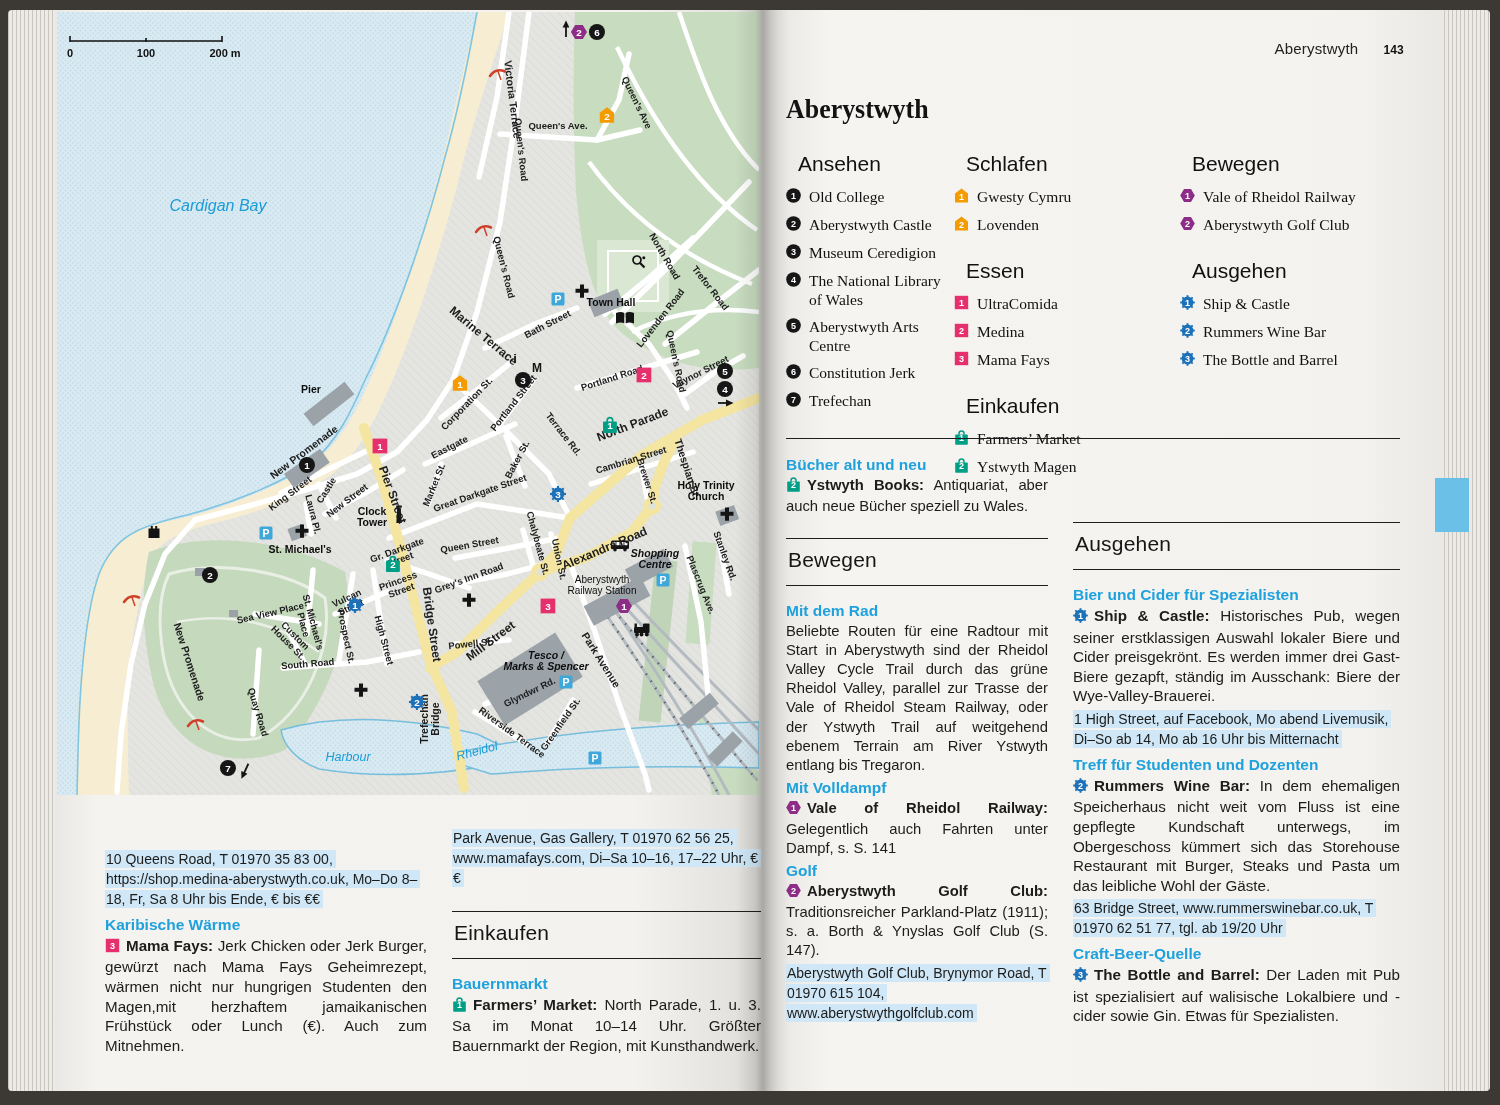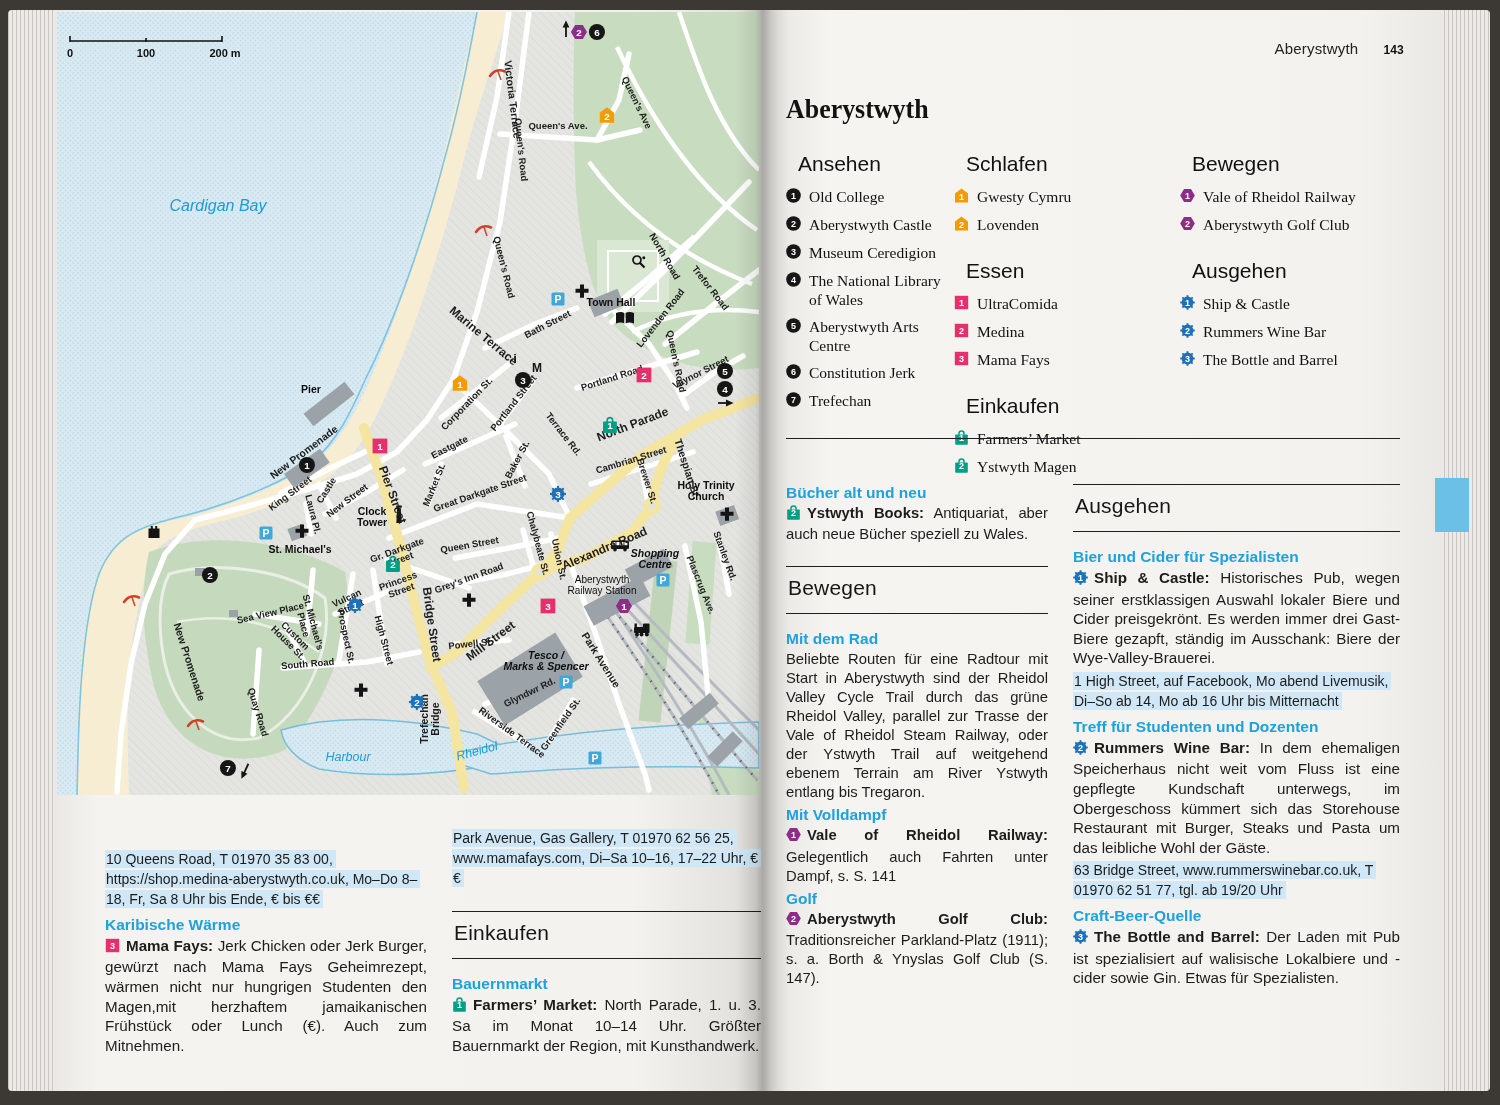--- a/index.html
+++ b/index.html
@@ -703,20 +703,21 @@
                   <path d="M4,1.1 H11 L14.8,7.5 L11,13.9 H4 L0.2,7.5 Z" fill="#8e2d87"></path>
                   <text x="7.5" y="11" text-anchor="middle" font-family="Liberation Sans,sans-serif" font-size="9" font-weight="bold" fill="#fff">1</text>
                 </svg></span><b>Vale of Rheidol Railway:</b> <span>Gelegentlich auch Fahrten unter Dampf, s. S. 141</span></p>
           </div>
           <div class="sec">
             <div class="chead">Golf</div>
             <p class="body"><span class="mk-inline"><svg width="15" height="15" viewBox="0 0 15 15">
                   <path d="M4,1.1 H11 L14.8,7.5 L11,13.9 H4 L0.2,7.5 Z" fill="#8e2d87"></path>
                   <text x="7.5" y="11" text-anchor="middle" font-family="Liberation Sans,sans-serif" font-size="9" font-weight="bold" fill="#fff">2</text>
                 </svg></span><b>Aberystwyth Golf Club:</b> <span>Traditionsreicher Parkland-Platz (1911); s. a. Borth &amp; Ynyslas Golf Club (S. 147).</span></p>
+            <p class="contact"><span class="hl">Aberystwyth Golf Club, Brynymor Road, T 01970 615 104, www.aberystwythgolfclub.com</span></p>
           </div>
         </div>
       <div class="vdiv"></div>
       <div class="col rp-c2" id="rp-col2">
           <div class="sec-divider"><span>Ausgehen</span></div>
           <div class="sec">
             <div class="chead">Bier und Cider für Spezialisten</div>
             <p class="body"><span class="mk-inline"><svg width="15" height="15" viewBox="0 0 15 15">
                   <g fill="#1d71b8">
                     <rect x="6.55" y="0.2" width="1.9" height="14.6" transform="rotate(0 7.5 7.5)"></rect>

